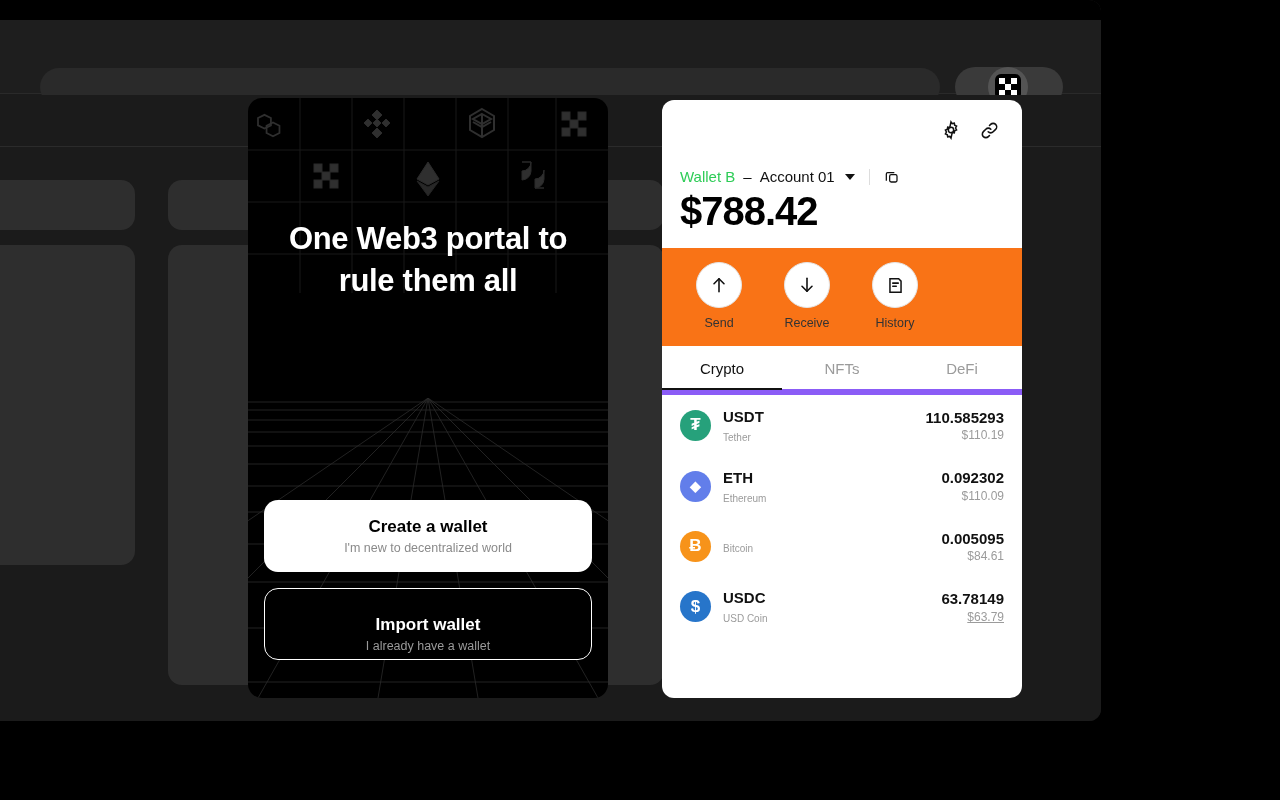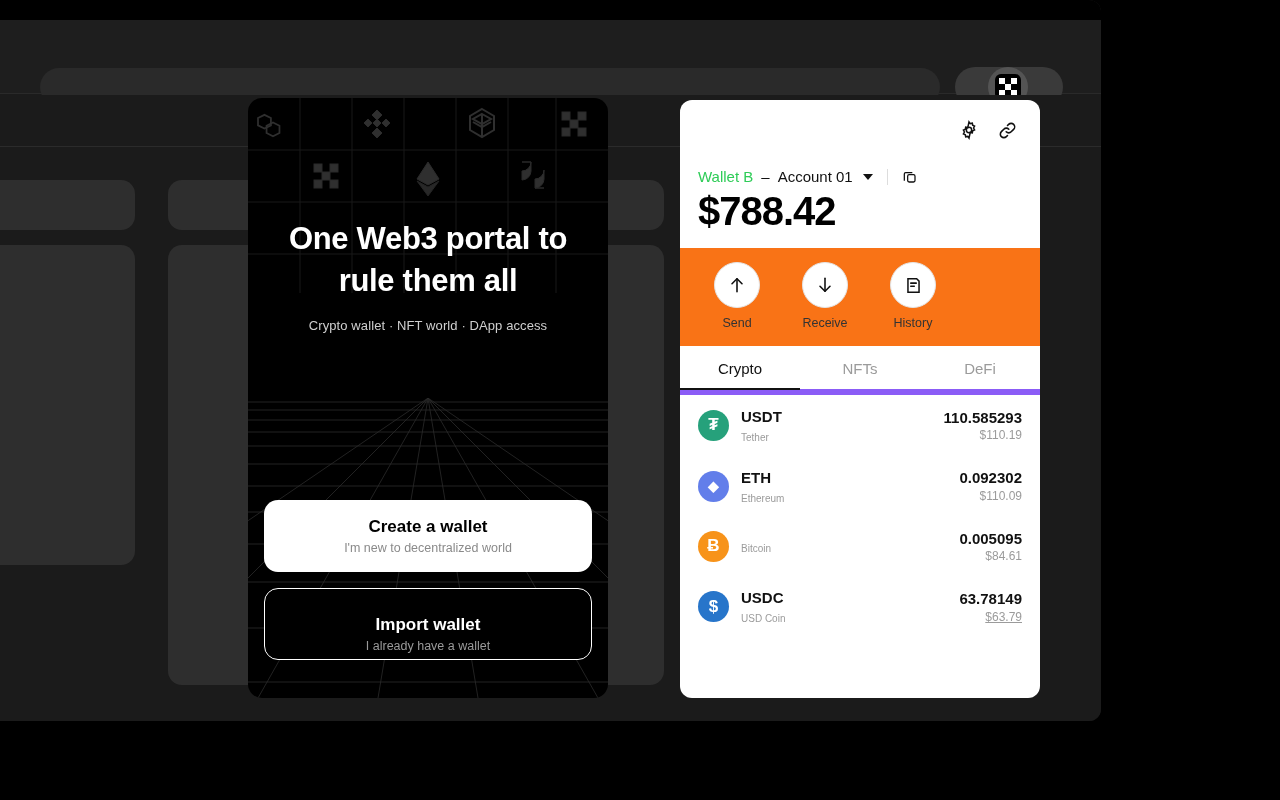--- a/index.html
+++ b/index.html
@@ -89,21 +89,21 @@
     position:absolute; left:264px; top:588px; width:328px; height:72px;
     background:#000; border-radius:14px; border:1.5px solid #ffffff; cursor:pointer;
     display:flex; flex-direction:column; align-items:center; justify-content:center;
     font-family:"Liberation Sans", sans-serif;
   }
   #cta-import .t { color:#fff; font-size:17px; font-weight:bold;margin-top:20px; }
   #cta-import .s { color:#9a9a9a; font-size:12.5px; margin-top:4px; }
 
   
   #wallet-popup {
-    position:absolute; left:680px; top:100px; width:360px; height:598px;
+    position:absolute; left:662px; top:100px; width:360px; height:598px;
     background:#fff; border-radius:12px; overflow:hidden;
     display:flex; flex-direction:column;
   }
   #popup-topbar {
     height:60px; display:flex; align-items:center; justify-content:flex-end;
     gap:18px; padding:0 22px;
   }
   .top-icon { cursor:pointer; display:flex; }
   #account-row {
     display:flex; align-items:center; padding:0 18px; margin-top:8px; gap:8px;
@@ -267,21 +267,20 @@
           <line x1="0" y1="146" x2="360" y2="146"></line>
           <line x1="0" y1="184" x2="360" y2="184"></line>
           <line x1="0" y1="230" x2="360" y2="230"></line>
           <line x1="0" y1="284" x2="360" y2="284"></line>
         </g>
       </svg>
     </div>
 
     <div id="hero">
       <div id="hero-title">One Web3 portal to rule them all</div>
-      <div id="hero-subtitle">Crypto wallet · NFT world · DApp access</div>
     </div>
   </div>
 
   <button id="cta-create">
     <span class="t">Create a wallet</span>
     <span class="s">I'm new to decentralized world</span>
   </button>
 
   <button id="cta-import">
     <span class="t">Import wallet</span>

